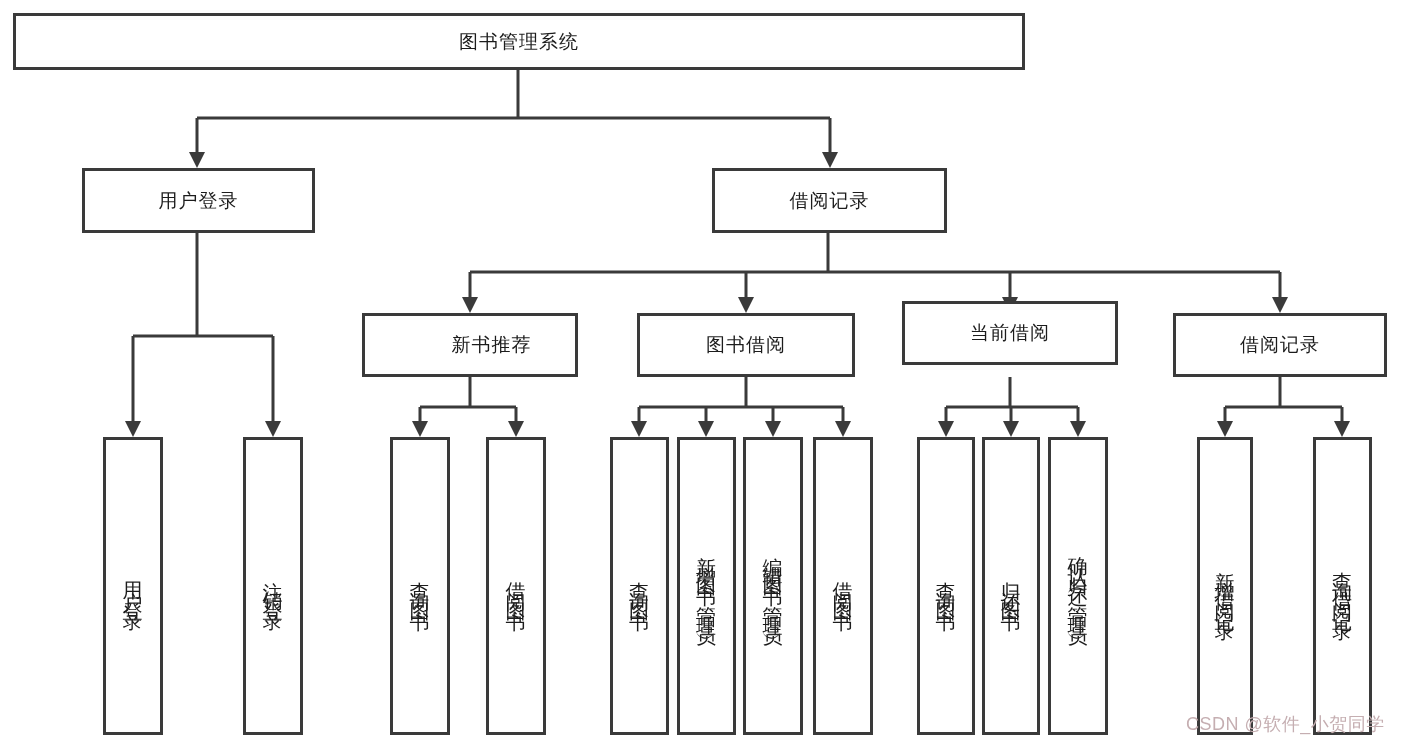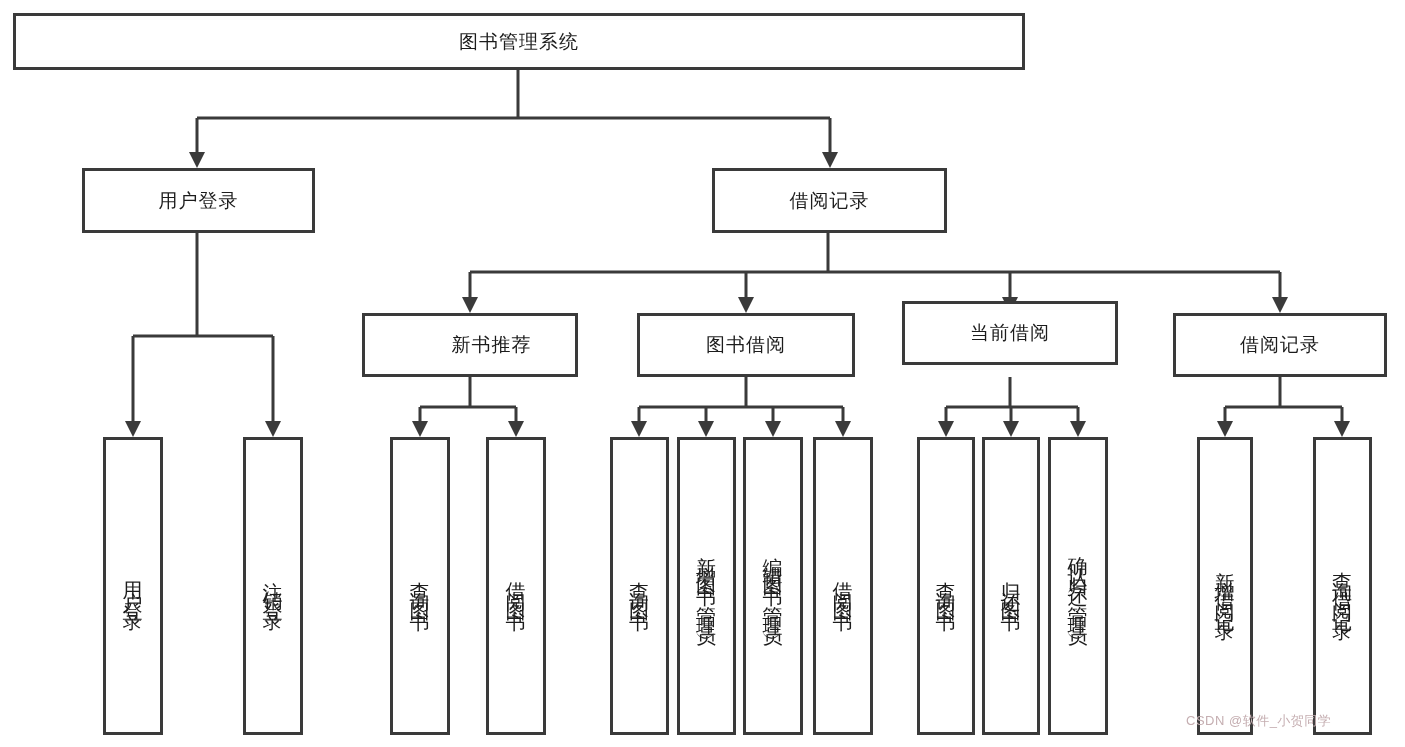--- a/index.html
+++ b/index.html
@@ -40,21 +40,21 @@
     stroke:#3a3a3a;
     stroke-width:3;
   }
   .ahead{
     fill:#3a3a3a;
     stroke:none;
   }
   .watermark{
     position:absolute;
     left:1186px;top:712px;
-    font-size:13px;
+    font-size:18px;
     color:#c5aeb1;
     letter-spacing:0.5px;
     white-space:nowrap;
   }
 </style>
 </head>
 <body>
 
 <div id="canvas">
 

